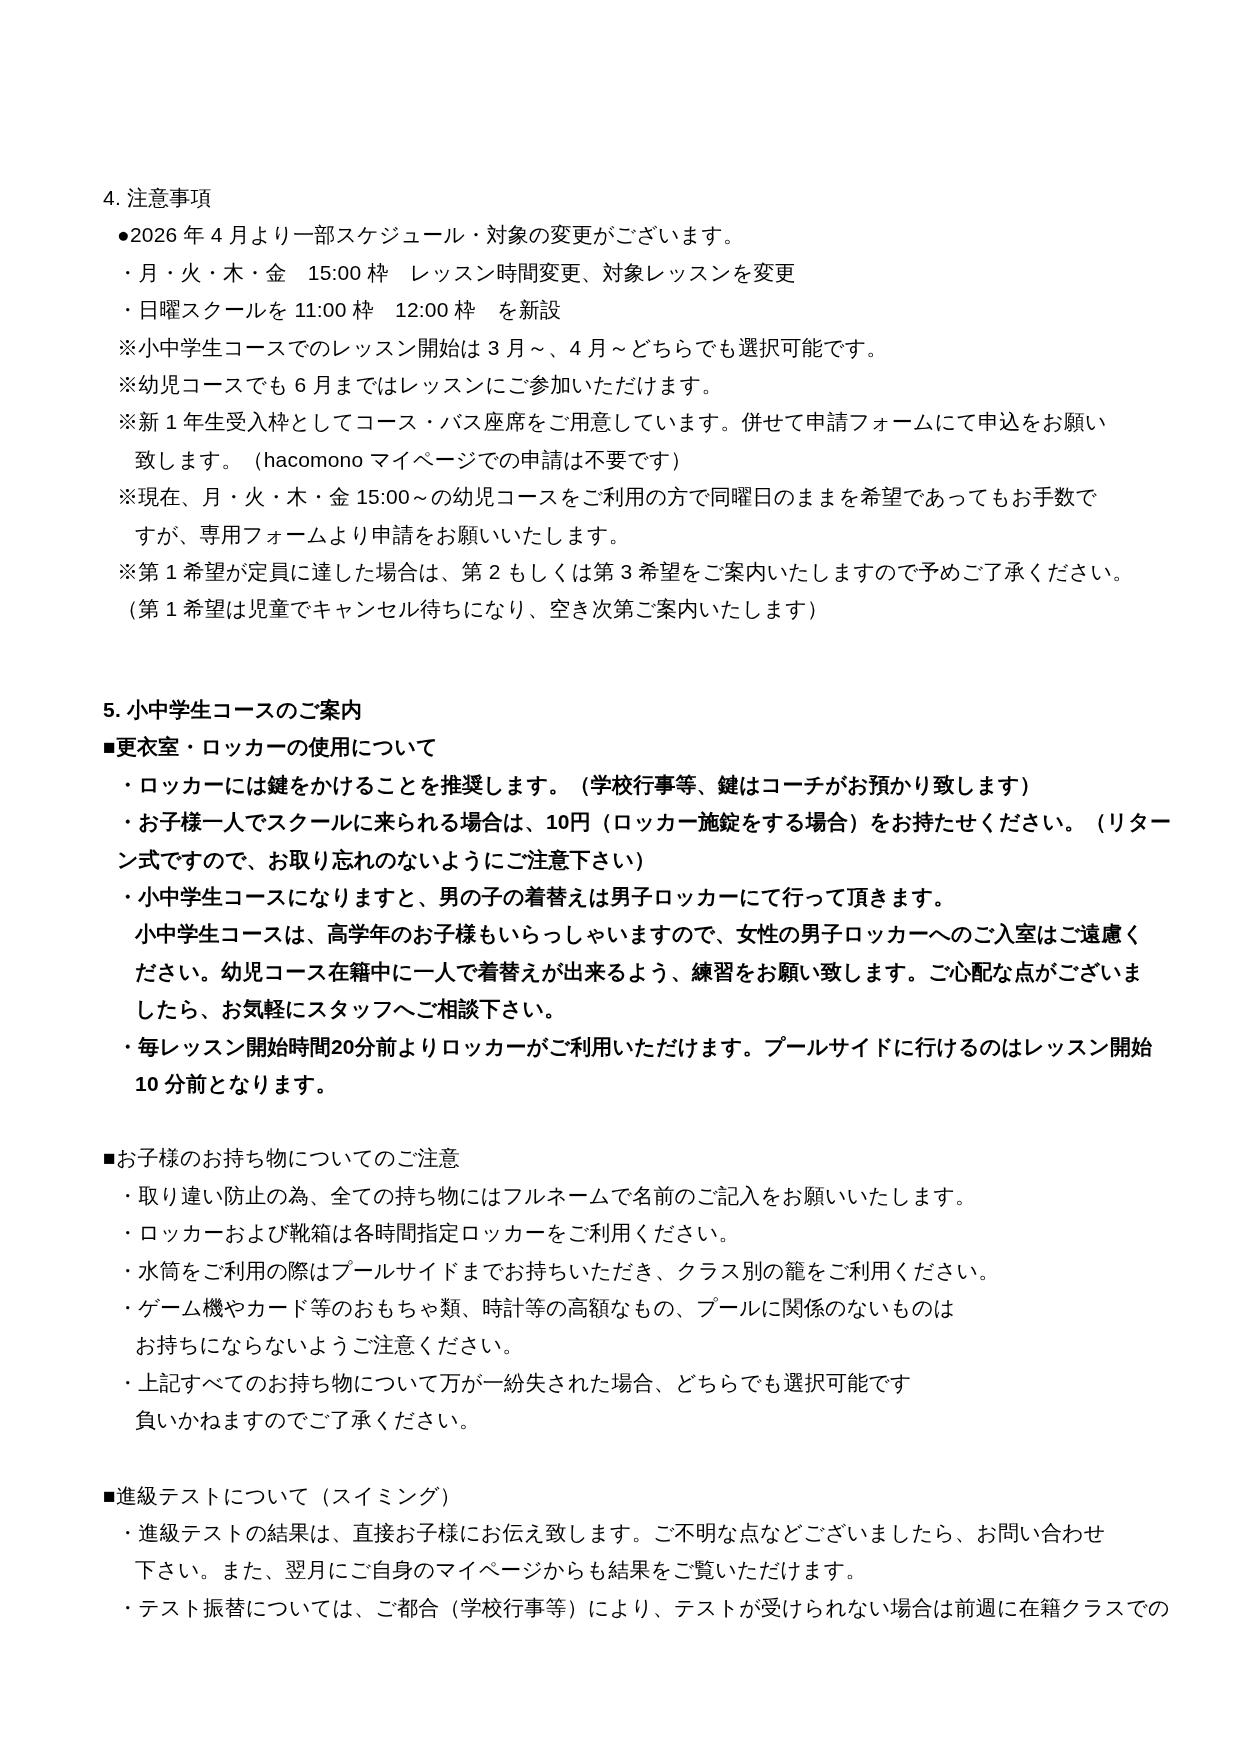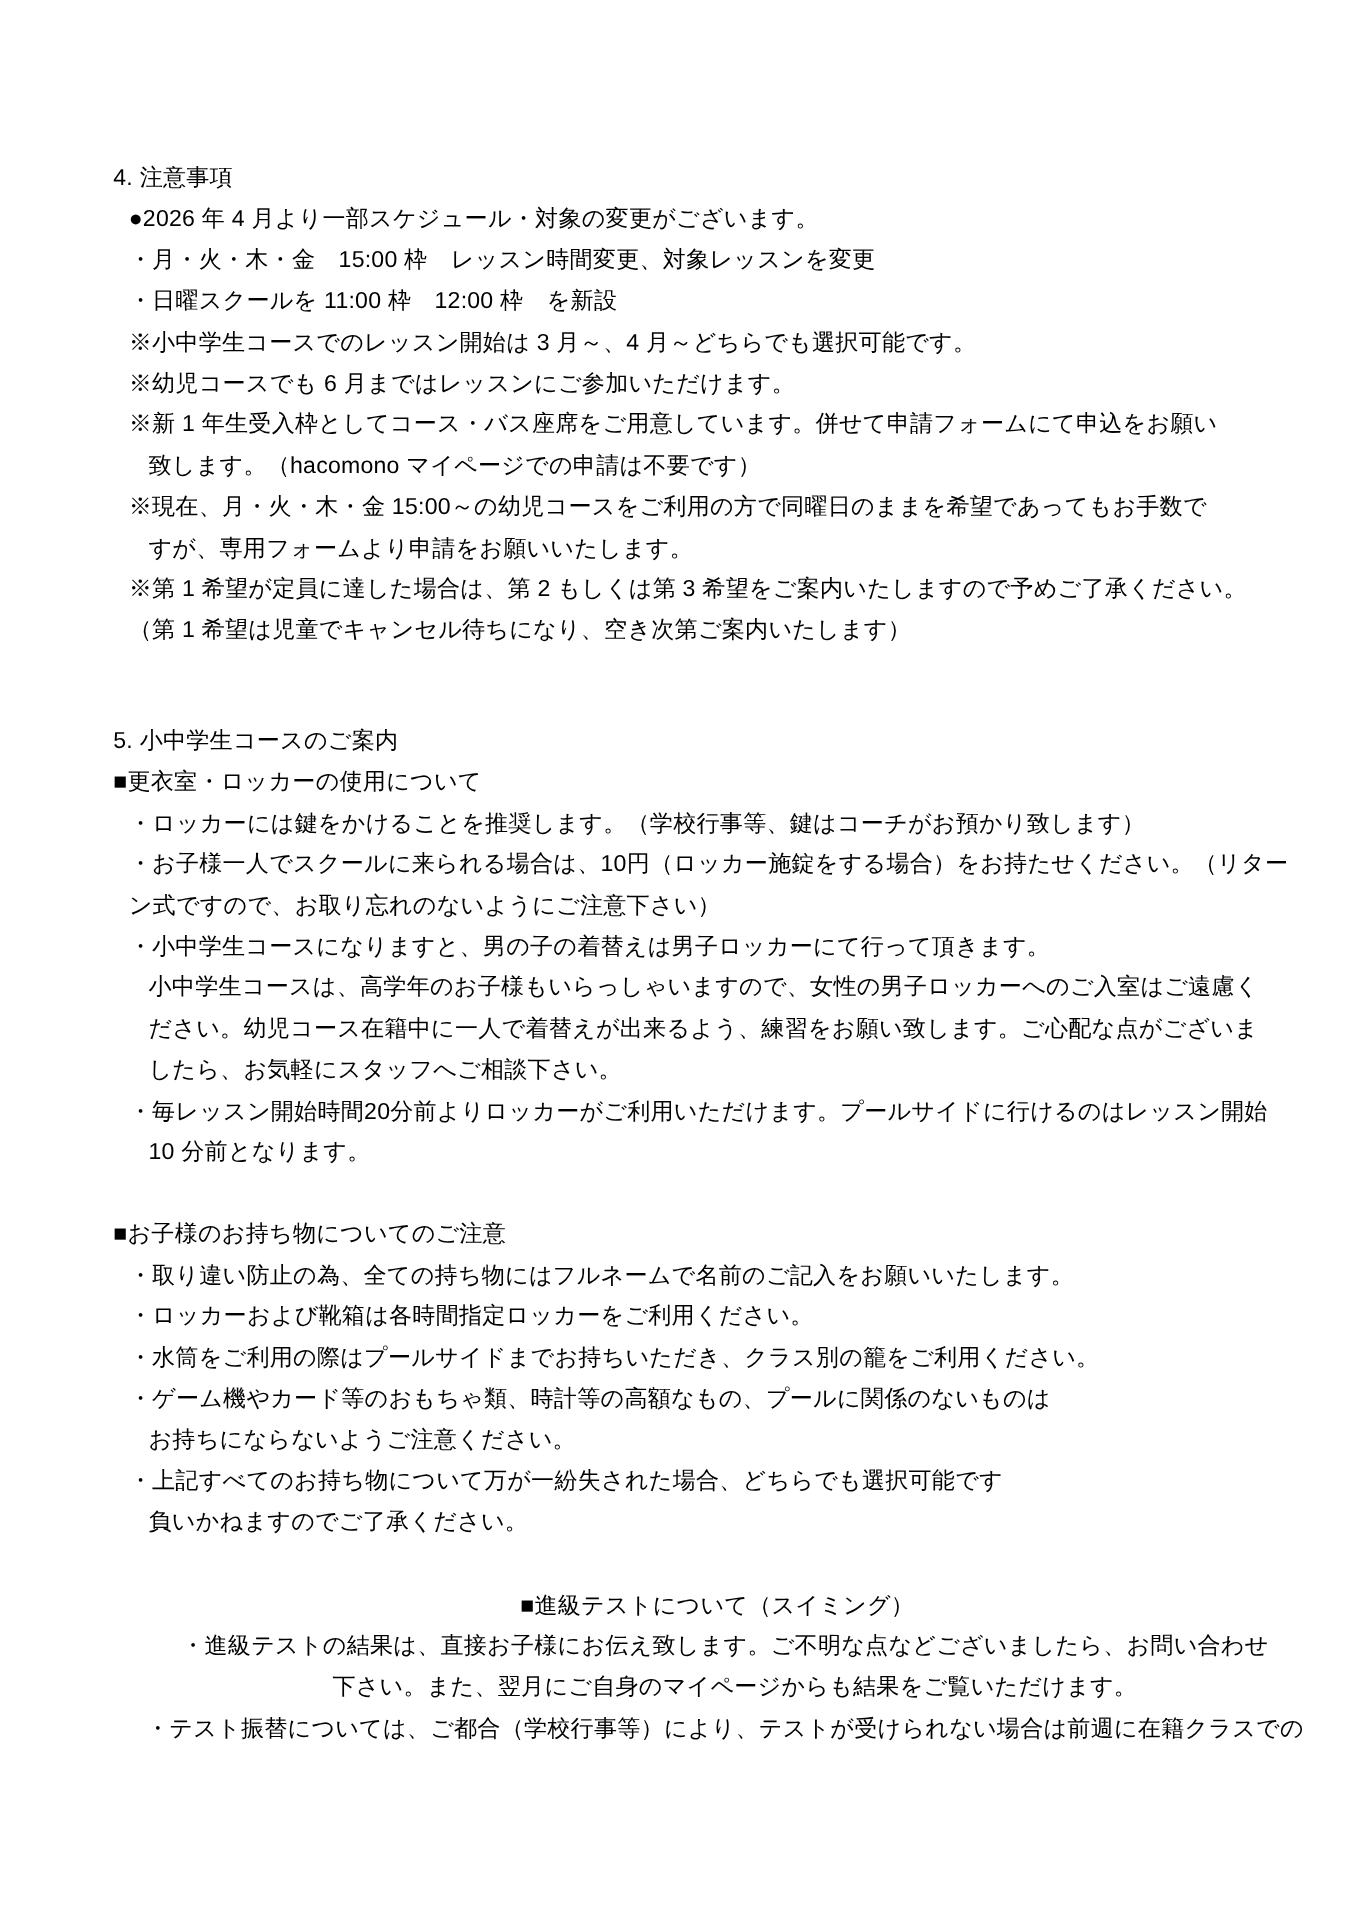--- a/index.html
+++ b/index.html
@@ -15,25 +15,25 @@
   }
   .page {
     position: relative;
     width: 1241px;
     height: 1755px;
     background: #ffffff;
     box-sizing: border-box;
     padding: 143px 40px 0 103px;
     color: #000000;
   }
-  .section { display: block; }
+  .section { display: block; margin-top: 36px; }
   .sec-notes          { margin-bottom: 63px; }
-  .sec-course-info    { margin-bottom: 37px; }
+  .sec-course-info    { margin-bottom: 37px; font-weight: bold; }
   .sec-belongings     { margin-bottom: 38px; }
-  .sec-promotion-test { margin-bottom: 0; text-align: center; }
+  .sec-promotion-test { margin-bottom: 0; }
   .line {
     font-size: 21px;
     line-height: 37.4px;
     white-space: nowrap;
     letter-spacing: 0.2px;
     color: #000000;
   }
   .indent-0 { padding-left: 0; }
   .indent-1 { padding-left: 14px; }
   .indent-2 { padding-left: 32px; }

